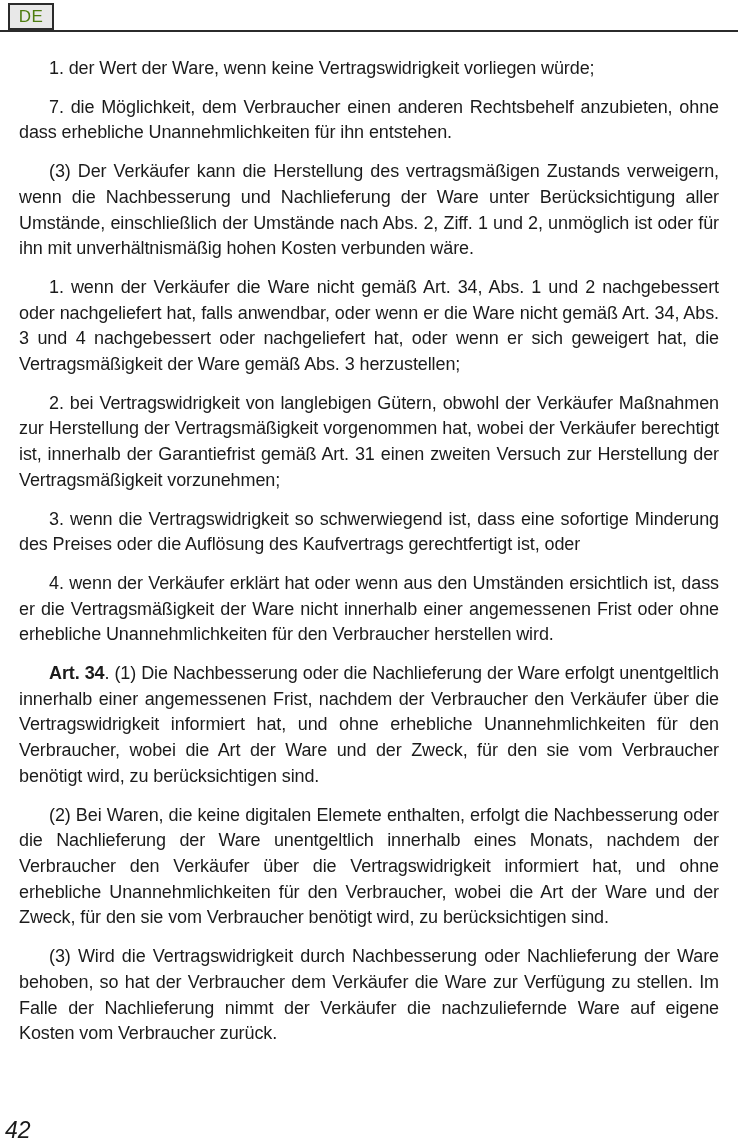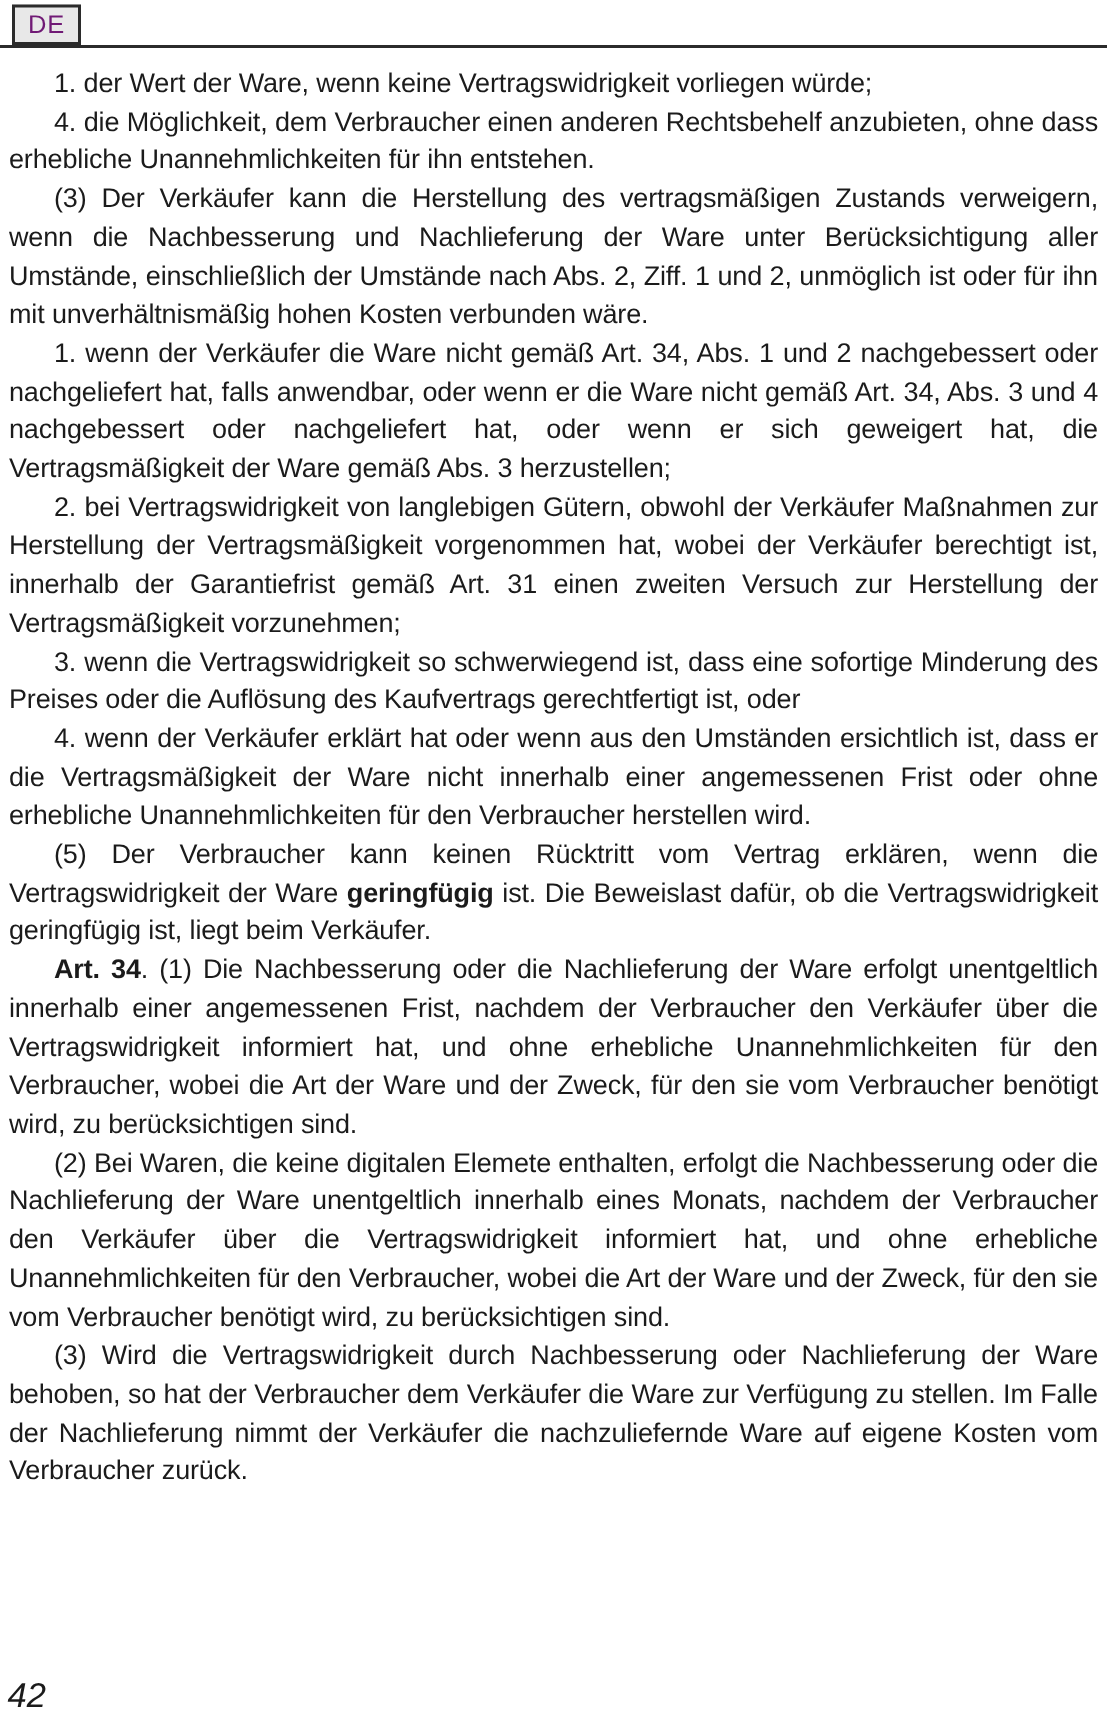--- a/index.html
+++ b/index.html
@@ -27,32 +27,32 @@
     width: 46px;
     height: 27px;
     box-sizing: border-box;
     background: #e8e8e8;
     border: 2px solid #2b2b2b;
     display: flex;
     align-items: center;
     justify-content: center;
     font-size: 17px;
     letter-spacing: 0.5px;
-    color: #701a75;
+    color: #4d7c0f;
     z-index: 2;
   }
   .content {
     padding: 11px 6px 0 6px;
     font-size: 18px;
     line-height: 25.7px;
     text-align: justify;
     letter-spacing: -0.1px;
   }
   .content p.para {
-    margin: 0;
+    margin: 13px;
     text-indent: 30px;
   }
   .content .bold {
     font-weight: bold;
   }
   .page-footer {
     position: absolute;
     left: 5px;
     bottom: 1px;
     font-size: 23px;
@@ -65,25 +65,24 @@
 <body>
 
 <div class="topbar">
   <div class="lang-tab">
     <span>DE</span>
   </div>
 </div>
 
 <div class="content">
     <p class="para"><span>1. der Wert der Ware, wenn keine Vertragswidrigkeit vorliegen würde;</span></p>
-    <p class="para"><span>4. die Möglichkeit, dem Verbraucher einen anderen Rechtsbehelf anzubieten, ohne dass erhebliche Unannehmlichkeiten für ihn entstehen.</span></p>
+    <p class="para"><span>7. die Möglichkeit, dem Verbraucher einen anderen Rechtsbehelf anzubieten, ohne dass erhebliche Unannehmlichkeiten für ihn entstehen.</span></p>
     <p class="para"><span>(3) Der Verkäufer kann die Herstellung des vertragsmäßigen Zustands verweigern, wenn die Nachbesserung und Nachlieferung der Ware unter Berücksichtigung aller Umstände, einschließlich der Umstände nach Abs. 2, Ziff. 1 und 2, unmöglich ist oder für ihn mit unverhältnismäßig hohen Kosten verbunden wäre.</span></p>
     <p class="para"><span>1. wenn der Verkäufer die Ware nicht gemäß Art. 34, Abs. 1 und 2 nachgebessert oder nachgeliefert hat, falls anwendbar, oder wenn er die Ware nicht gemäß Art. 34, Abs. 3 und 4 nachgebessert oder nachgeliefert hat, oder wenn er sich geweigert hat, die Vertragsmäßigkeit der Ware gemäß Abs. 3 herzustellen;</span></p>
     <p class="para"><span>2. bei Vertragswidrigkeit von langlebigen Gütern, obwohl der Verkäufer Maßnahmen zur Herstellung der Vertragsmäßigkeit vorgenommen hat, wobei der Verkäufer berechtigt ist, innerhalb der Garantiefrist gemäß Art. 31 einen zweiten Versuch zur Herstellung der Vertragsmäßigkeit vorzunehmen;</span></p>
     <p class="para"><span>3. wenn die Vertragswidrigkeit so schwerwiegend ist, dass eine sofortige Minderung des Preises oder die Auflösung des Kaufvertrags gerechtfertigt ist, oder</span></p>
     <p class="para"><span>4. wenn der Verkäufer erklärt hat oder wenn aus den Umständen ersichtlich ist, dass er die Vertragsmäßigkeit der Ware nicht innerhalb einer angemessenen Frist oder ohne erhebliche Unannehmlichkeiten für den Verbraucher herstellen wird.</span></p>
-    <p class="para"><span>(5) Der Verbraucher kann keinen Rücktritt vom Vertrag erklären, wenn die Vertragswidrigkeit der Ware </span><span class="bold">geringfügig</span><span> ist. Die Beweislast dafür, ob die Vertragswidrigkeit geringfügig ist, liegt beim Verkäufer.</span></p>
     <p class="para"><span class="bold">Art. 34</span><span>. (1) Die Nachbesserung oder die Nachlieferung der Ware erfolgt unentgeltlich innerhalb einer angemessenen Frist, nachdem der Verbraucher den Verkäufer über die Vertragswidrigkeit informiert hat, und ohne erhebliche Unannehmlichkeiten für den Verbraucher, wobei die Art der Ware und der Zweck, für den sie vom Verbraucher benötigt wird, zu berücksichtigen sind.</span></p>
     <p class="para"><span>(2) Bei Waren, die keine digitalen Elemete enthalten, erfolgt die Nachbesserung oder die Nachlieferung der Ware unentgeltlich innerhalb eines Monats, nachdem der Verbraucher den Verkäufer über die Vertragswidrigkeit informiert hat, und ohne erhebliche Unannehmlichkeiten für den Verbraucher, wobei die Art der Ware und der Zweck, für den sie vom Verbraucher benötigt wird, zu berücksichtigen sind.</span></p>
     <p class="para"><span>(3) Wird die Vertragswidrigkeit durch Nachbesserung oder Nachlieferung der Ware behoben, so hat der Verbraucher dem Verkäufer die Ware zur Verfügung zu stellen. Im Falle der Nachlieferung nimmt der Verkäufer die nachzuliefernde Ware auf eigene Kosten vom Verbraucher zurück.</span></p>
   </div>
 
 <div class="page-footer">42</div>
 
 </body></html>

